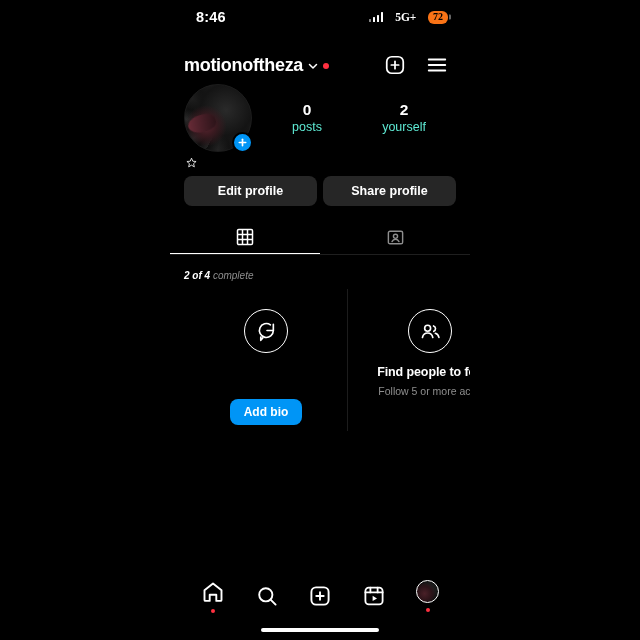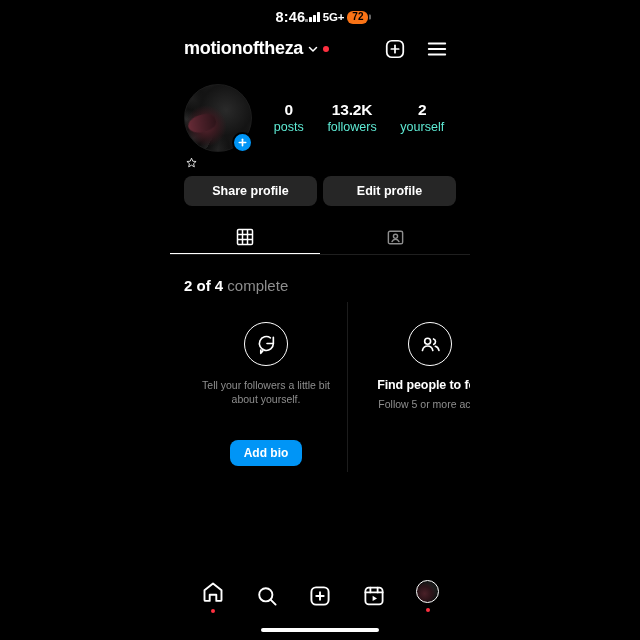--- a/index.html
+++ b/index.html
@@ -14,28 +14,28 @@
     left:170px; top:0;
     width:300px; height:640px;
     background:#000;
     overflow:hidden;
   }
 
   
   .statusbar {
     height:34px;
     display:flex; align-items:center;
-    justify-content:center;
+    justify-content:space-between;
     padding:0 22px 0 26px;
   }
   .status-time {
     color:#fff; font-size:14.5px; font-weight:bold;
     letter-spacing:.2px;
   }
-  .status-right { display:flex; align-items:center; gap:3px; }
+  .status-right { display:flex; align-items:center; gap:12px;font-family:Liberation Serif, serif; }
   .sig { display:flex; align-items:flex-end; gap:1.5px; height:10px; }
   .sig i { width:2.5px; background:#fff; display:block; border-radius:.5px; }
   .sig i:nth-child(1){ height:3px; background:#888; }
   .sig i:nth-child(2){ height:5px; }
   .sig i:nth-child(3){ height:7.5px; }
   .sig i:nth-child(4){ height:10px; }
   .net { color:#fff; font-size:11.5px; font-weight:bold; letter-spacing:-.2px; }
   .batt {
     background:#f97316; color:#000;
     font-size:10px; font-weight:bold;
@@ -46,21 +46,21 @@
   }
   .batt::after{
     content:""; position:absolute; right:-3px; top:50%;
     transform:translateY(-50%);
     width:2px; height:5px; background:#666; border-radius:0 1px 1px 0;
   }
 
   
   .header {
     height:38px;
-    display:flex; align-items:flex-start;
+    display:flex; align-items:flex-end;
     justify-content:space-between;
     padding:0 22px 0 14px;
     margin-top:4px;
   }
   .uname-wrap { display:flex; align-items:center; gap:4px; }
   .uname { color:#fff; font-size:18px; font-weight:bold; letter-spacing:-.3px; }
   .chev { width:12px; height:12px; display:block; }
   .reddot { width:6px; height:6px; border-radius:50%; background:#FF3040; display:block; }
   .hdr-icons { display:flex; align-items:center; gap:20px; }
   .ic { width:22px; height:22px; display:block; }
@@ -127,21 +127,21 @@
   .tab svg { display:block; }
   .tab.active::after {
     content:""; position:absolute; left:0; right:0; bottom:0;
     height:1.5px; background:#fff;
   }
   .tabs-line { height:1px; background:#1f1f1f; }
 
   
   .cp-head { padding:12px 14px 0 14px; }
   .cp-title { color:#fff; font-size:14.5px; font-weight:bold; letter-spacing:-.2px; }
-  .cp-sub { font-size:15px; margin-top:10px; }
+  .cp-sub { font-size:10px; margin-top:3px;font-style:italic; }
   .cp-sub b { color:#fff; font-weight:bold; }
   .cp-sub span { color:#8e8e8e; }
 
   .cards { display:flex; margin-top:14px; padding-left:14px; position:relative; }
   .card {
     width:164px; flex:none;
     text-align:center;
     padding:14px 4px 0 4px;
     position:relative;
   }
@@ -248,39 +248,35 @@
             <line x1="5" y1="12" x2="19" y2="12"></line>
           </svg>
       </div>
     </div>
     <div class="stats">
       <div class="stat">
         <div class="num">0</div>
         <div class="lbl">posts</div>
       </div>
       <div class="stat">
-        <div class="num">13.2K</div>
-        <div class="lbl">followers</div>
-      </div>
-      <div class="stat">
         <div class="num">2</div>
         <div class="lbl">yourself</div>
       </div>
     </div>
   </div>
 
   <div class="star-row">
     <svg viewBox="0 0 24 24" fill="none" stroke="#fff" stroke-width="2" stroke-linejoin="round">
         <polygon points="12,2.5 14.8,9.2 22,9.8 16.5,14.5 18.2,21.5 12,17.8 5.8,21.5 7.5,14.5 2,9.8 9.2,9.2"></polygon>
       </svg>
   </div>
 
   <div class="actions">
+    <button class="btn-sec">Edit profile</button>
     <button class="btn-sec">Share profile</button>
-    <button class="btn-sec">Edit profile</button>
   </div>
 
   <div class="tabs">
     <div class="tab active">
       <svg width="20" height="20" viewBox="0 0 24 24" fill="none" stroke="#fff" stroke-width="1.8">
         <rect x="3" y="3" width="18" height="18" rx="1.5"></rect>
         <line x1="9" y1="3" x2="9" y2="21"></line>
           <line x1="15" y1="3" x2="15" y2="21"></line>
         <line x1="3" y1="9" x2="21" y2="9"></line>
           <line x1="3" y1="15" x2="21" y2="15"></line>
@@ -305,21 +301,20 @@
 
   <div class="cards">
     <div class="card">
       <div class="card-icon">
         <svg width="22" height="22" viewBox="0 0 24 24" fill="none" stroke="#fff" stroke-width="1.8" stroke-linecap="round" stroke-linejoin="round">
           <path d="M20 11.5a7.6 7.6 0 1 1-3.2-6.2"></path>
           <path d="M20 4.6v6.9h-6.9"></path>
           <path d="M8.5 19.5l-2.2 2.6v-3.4"></path>
         </svg>
       </div>
-      <div class="card-desc">Tell your followers a little bit about yourself.</div>
       <button class="card-btn">Add bio</button>
     </div>
 
     <div class="card">
       <div class="card-icon">
         <svg width="23" height="23" viewBox="0 0 24 24" fill="none" stroke="#fff" stroke-width="1.7" stroke-linecap="round" stroke-linejoin="round">
           <circle cx="9" cy="8.6" r="3.1"></circle>
           <path d="M3.6 18.2c.7-3 2.8-4.6 5.4-4.6s4.7 1.6 5.4 4.6"></path>
           <path d="M15.2 6.2a3 3 0 0 1 .2 5.6"></path>
           <path d="M17 13.9c2 .5 3.3 2 3.8 4.3"></path>

